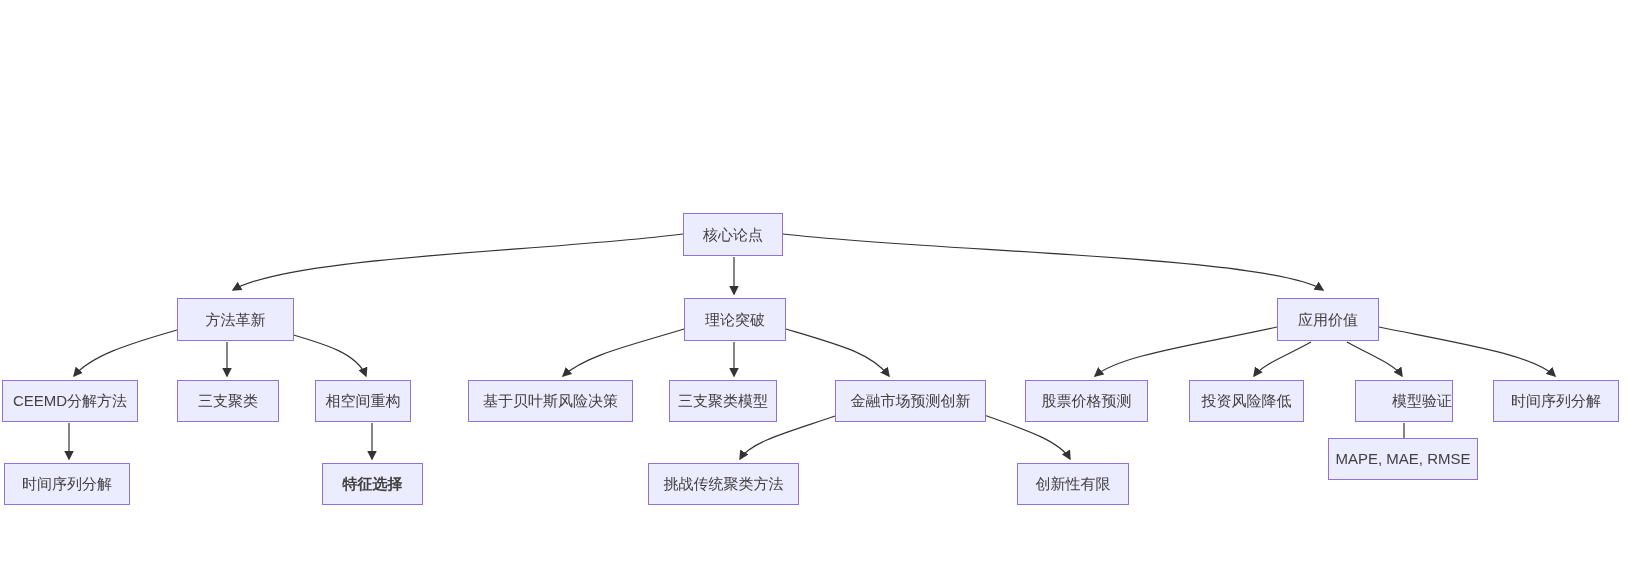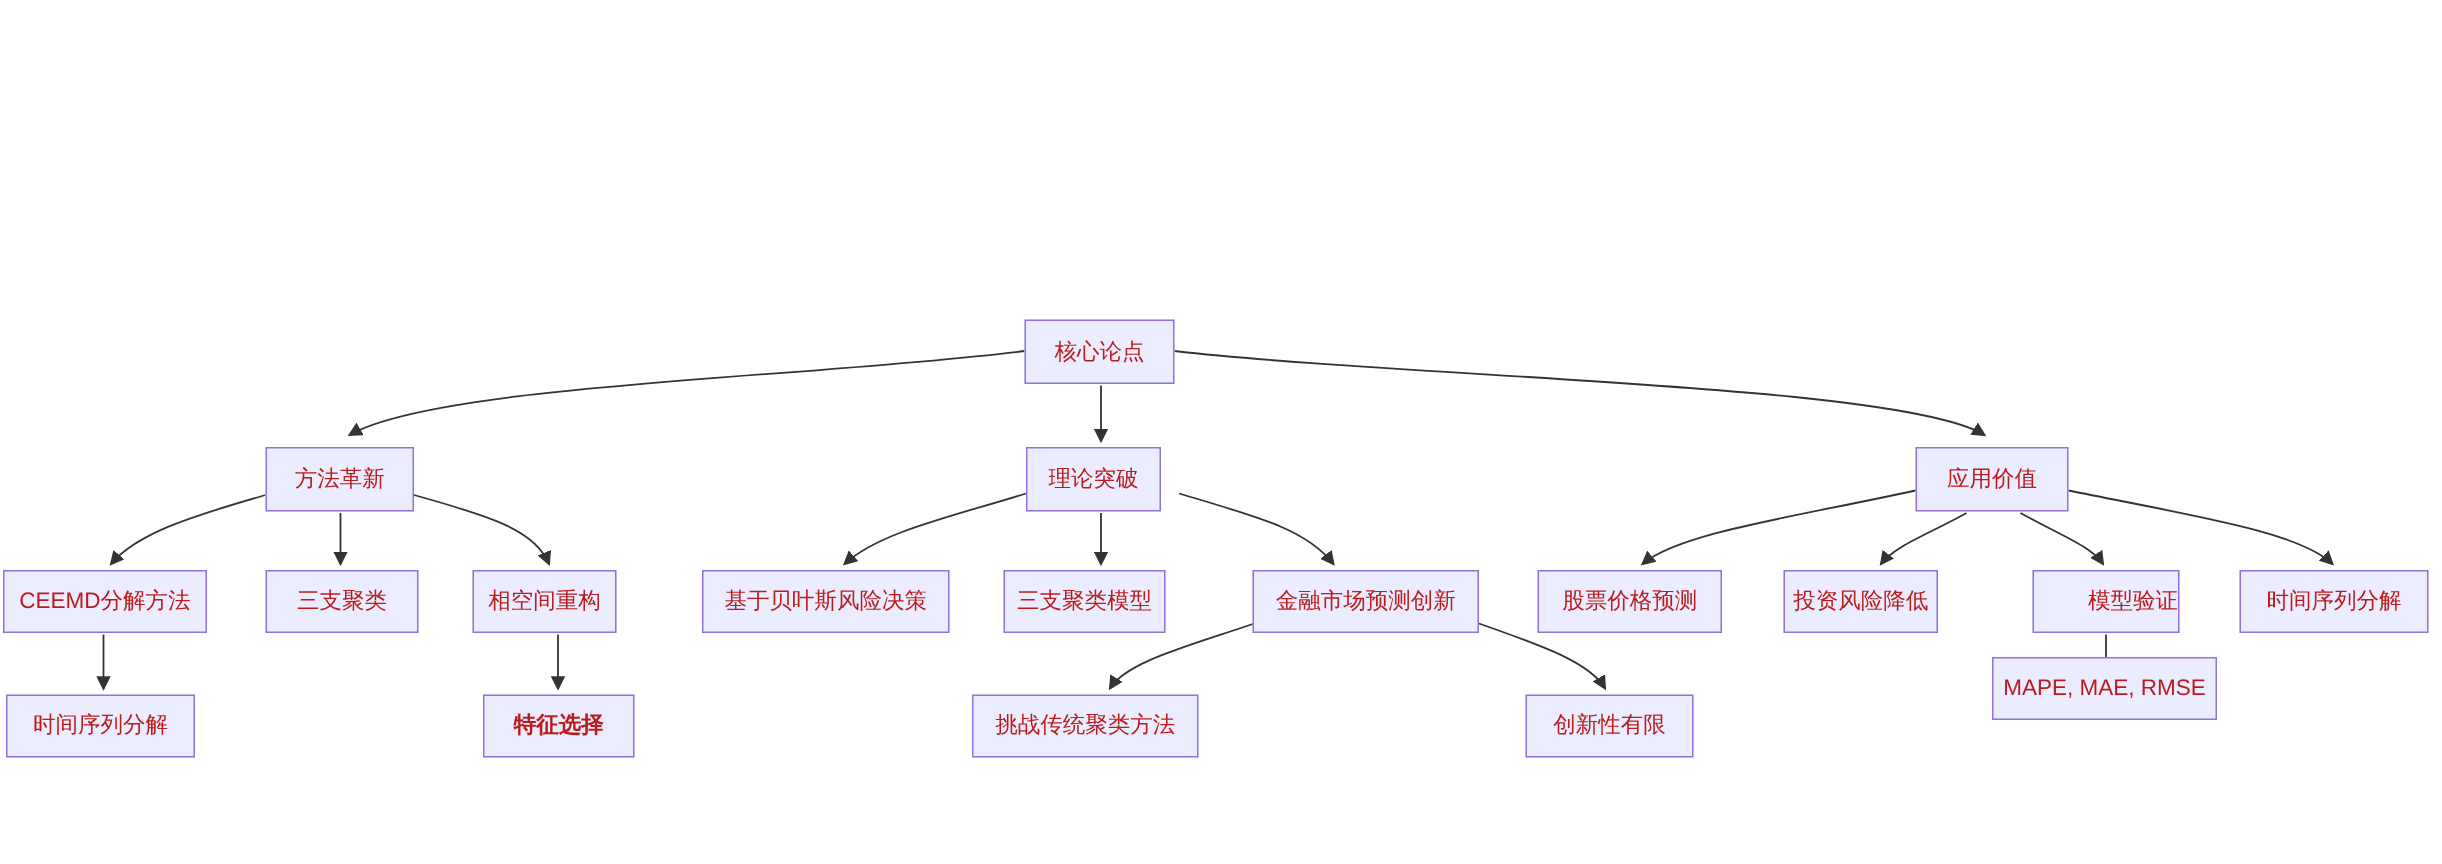--- a/index.html
+++ b/index.html
@@ -21,21 +21,21 @@
     top: 0;
     width: 1628px;
     height: 576px;
     pointer-events: none;
   }
   .node {
     position: absolute;
     box-sizing: border-box;
     background: #ECECFF;
     border: 1px solid #9370DB;
-    color: #b91c1c;
+    color: #404040;
     display: flex;
     align-items: center;
     justify-content: center;
     font-size: 15px;
     line-height: 1.2;
     text-align: center;
     white-space: nowrap;
   }
   .node span { display: inline-block; }
 </style>
@@ -69,24 +69,24 @@
       <path d="M 1347 342 C 1372 356, 1394 364, 1402 376" marker-end="url(#arrow)"></path>
       <path d="M 1379 327 C 1468 345, 1533 355, 1555 376" marker-end="url(#arrow)"></path>
       <path d="M 1404 423 L 1404 459" marker-end="url(#arrow)"></path>
     </g>
   </svg>
 
   <div class="node" style="left:683px; top:213px; width:100px; height:43px;">
     <span>核心论点</span>
   </div>
 
-  <div class="node" style="left:177px; top:298px; width:99px; height:43px;">
+  <div class="node" style="left:177px; top:298px; width:117px; height:43px;">
     <span>方法革新</span>
   </div>
-  <div class="node" style="left:684px; top:298px; width:90px; height:43px;">
+  <div class="node" style="left:684px; top:298px; width:102px; height:43px;">
     <span>理论突破</span>
   </div>
   <div class="node" style="left:1277px; top:298px; width:102px; height:43px;">
     <span>应用价值</span>
   </div>
 
   <div class="node" style="left:2px; top:380px; width:136px; height:42px;">
     <span>CEEMD分解方法</span>
   </div>
   <div class="node" style="left:177px; top:380px; width:102px; height:42px;">
@@ -100,21 +100,21 @@
   </div>
   <div class="node" style="left:669px; top:380px; width:108px; height:42px;">
     <span>三支聚类模型</span>
   </div>
   <div class="node" style="left:835px; top:380px; width:151px; height:42px;">
     <span>金融市场预测创新</span>
   </div>
   <div class="node" style="left:1025px; top:380px; width:123px; height:42px;">
     <span>股票价格预测</span>
   </div>
-  <div class="node" style="left:1189px; top:380px; width:103px; height:42px;">
+  <div class="node" style="left:1189px; top:380px; width:115px; height:42px;">
     <span>投资风险降低</span>
   </div>
   <div class="node" style="left:1355px; top:380px; width:98px; height:42px;padding-left:36px;">
     <span>模型验证</span>
   </div>
   <div class="node" style="left:1493px; top:380px; width:126px; height:42px;">
     <span>时间序列分解</span>
   </div>
 
   <div class="node" style="left:4px; top:463px; width:126px; height:42px;">

